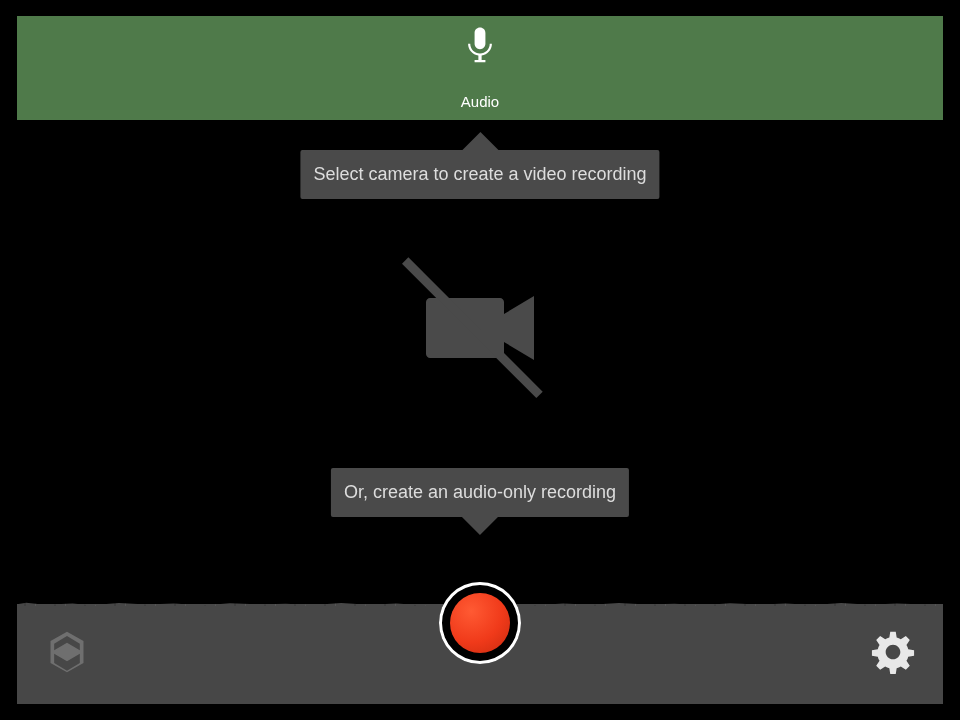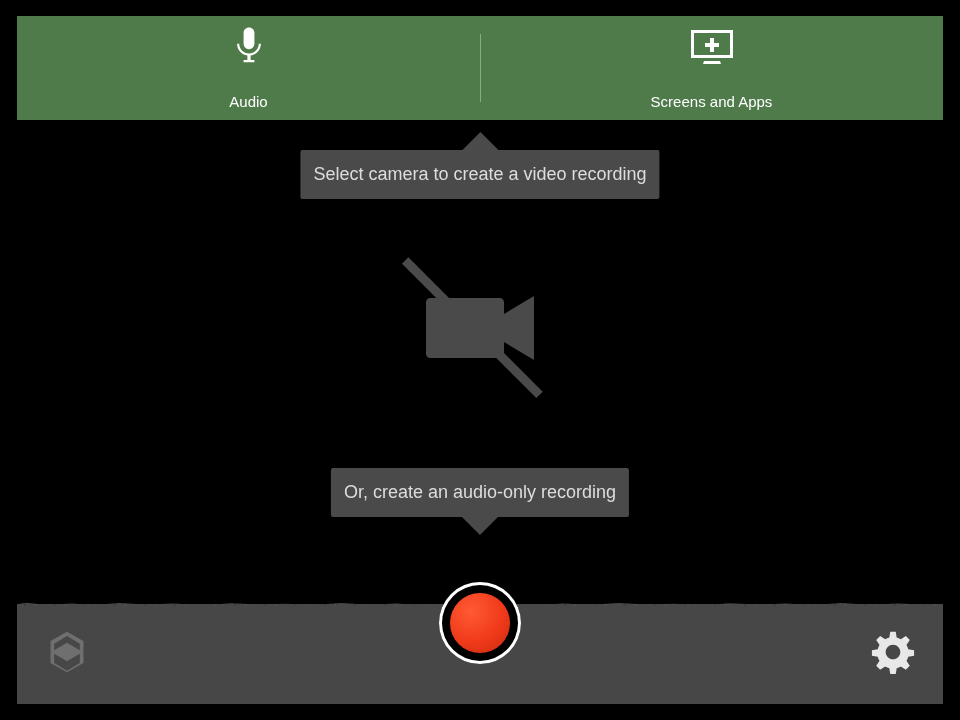--- a/index.html
+++ b/index.html
@@ -144,28 +144,20 @@
 
 <div class="topbar">
   <div class="tab">
     <span class="iconbox">
       <svg width="26" height="40" viewBox="0 0 24 36">
           <path d="M12 0c-2.8 0-5 2.2-5 5v10c0 2.8 2.2 5 5 5s5-2.2 5-5V5c0-2.8-2.2-5-5-5zM3 15H1c0 5.5 4.1 10.1 9.5 10.9V30H7v2h10v-2h-3.5v-4.1C18.9 25.1 23 20.5 23 15h-2c0 5-4 9-9 9s-9-4-9-9z"></path>
         </svg>
     </span>
     <span class="label">Audio</span>
   </div>
-  <div class="tab">
-    <span class="iconbox">
-      <svg width="46" height="38" viewBox="0 0 46 38">
-          <path d="M2 2h42v28H2V2zm3 3v22h36V5H5zm18 28h-8l-1 3h18l-1-3h-8zM21 10h4v5h5v4h-5v5h-4v-5h-5v-4h5v-5z"></path>
-        </svg>
-    </span>
-    <span class="label">Screens and Apps</span>
-  </div>
 </div>
 
 <div class="tooltip up-arrow tooltip-top">
   <span>Select camera to create a video recording</span>
 </div>
 
 <div class="center-cam">
   <svg width="160" height="150" viewBox="0 0 160 150">
     <path d="M30 45h70c2 0 4 2 4 4v12l30-18v64l-30-18v12c0 2-2 4-4 4H30c-2 0-4-2-4-4V49c0-2 2-4 4-4z"></path>
     <rect x="68" y="-20" width="9" height="190" transform="rotate(-45 72 75)"></rect>

